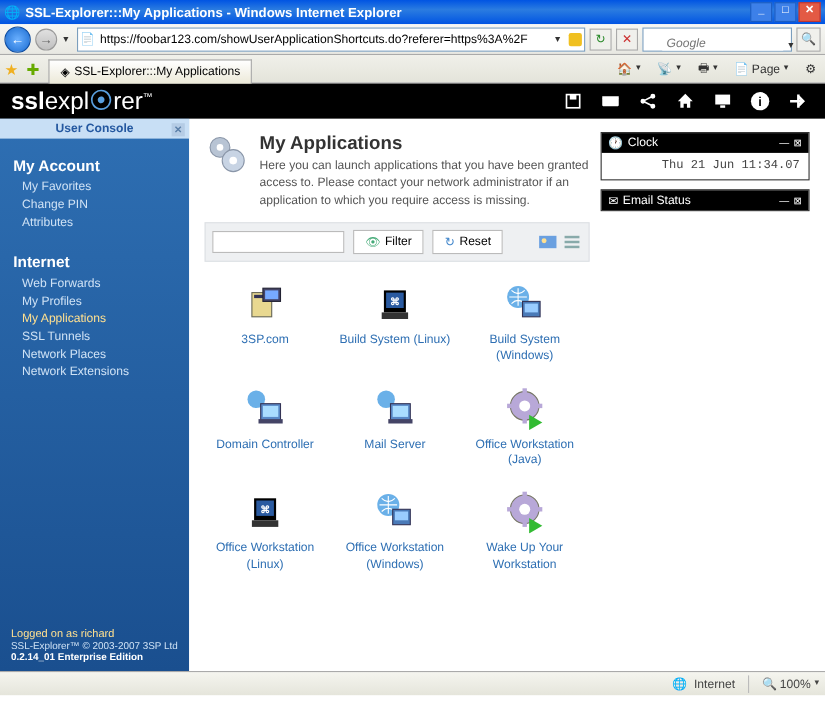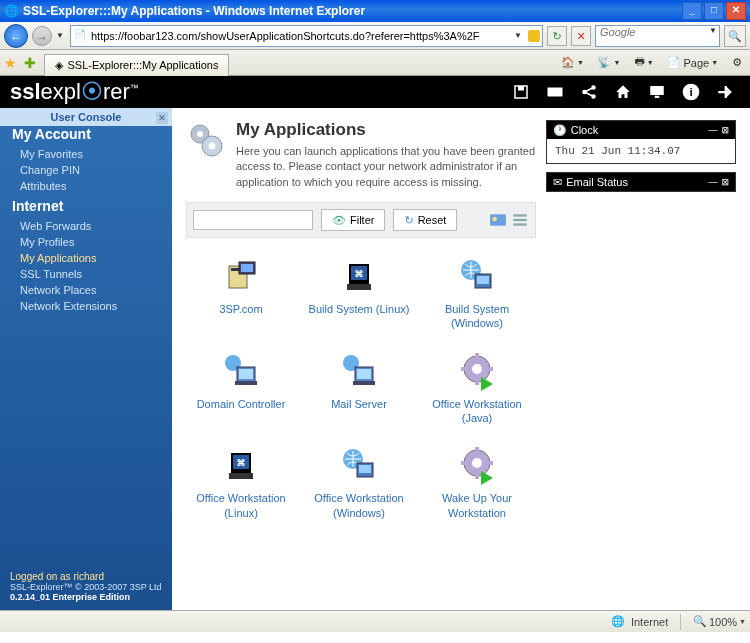--- a/index.html
+++ b/index.html
@@ -15,21 +15,21 @@
 
 .ie-toolbar { background:linear-gradient(#f7f7f3,#e8e8e2); border-bottom:1px solid #aaa; height:28px; display:flex; align-items:center; padding:2px 4px; gap:4px; }
 .nav-btn { width:24px; height:24px; border-radius:50%; background:radial-gradient(#6ab0ff,#1a6bd0); border:1px solid #0a4aa0; display:flex; align-items:center; justify-content:center; color:#fff; font-size:12px; cursor:pointer; }
 .nav-btn.fwd { background:linear-gradient(#e0e0e0,#c0c0c0); border-color:#999; color:#666; width:20px; height:20px; }
 .nav-dd { width:10px; font-size:8px; color:#333; }
 .url-bar { flex:1; height:22px; border:1px solid #7b9ebd; background:#fff; display:flex; align-items:center; padding:0 2px; gap:4px; }
 .url-bar input { flex:1; border:none; outline:none; font-size:11px; height:18px; }
 .ie-icon { width:14px; height:14px; display:inline-block; }
 .lock-ic { background:#f0c020; border-radius:2px; width:12px; height:12px; }
 .refresh-btn,.stop-btn { width:20px; height:20px; border:1px solid #aaa; background:#f0f0ec; text-align:center; line-height:18px; cursor:pointer; font-size:11px; }
-.search-box { width:125px; height:22px; border:1px solid #7b9ebd; background:#fff; display:flex; align-items:flex-start; }
+.search-box { width:136px; height:22px; border:1px solid #7b9ebd; background:#fff; display:flex; align-items:flex-end;padding-left:17px; }
 .search-box input { border:none; outline:none; width:110px; padding:0 4px; font-size:11px; font-style:italic; color:#999; }
 .search-go { width:22px; height:22px; border:1px solid #aaa; background:#f0f0ec; text-align:center; line-height:20px; color:#2060c0; cursor:pointer; }
 
 .ie-tabbar { background:linear-gradient(#f0f0ea,#e4e4da); height:26px; border-bottom:1px solid #999; display:flex; align-items:center; padding:0 4px; gap:4px; }
 .fav-star { width:16px; height:16px; color:#f0b020; font-size:14px; }
 .fav-add { width:16px; height:16px; color:#6a0; font-size:14px; }
 .ie-tab { height:22px; background:linear-gradient(#fff,#ece9d8); border:1px solid #aaa; border-bottom:none; padding:2px 10px; display:flex; align-items:center; gap:4px; font-size:11px; margin-top:4px; }
 .cmd-bar { margin-left:auto; display:flex; gap:6px; align-items:center; color:#333; }
 .cmd-item { display:flex; align-items:center; gap:2px; cursor:pointer; padding:2px 4px; }
 .cmd-item .dd { font-size:7px; }
@@ -40,21 +40,21 @@
 .logo b { font-weight:bold; }
 .logo .tm { font-size:9px; vertical-align:super; }
 .app-icons { margin-left:auto; display:flex; gap:4px; }
 .app-icon { width:30px; height:28px; background:#000; color:#fff; display:flex; align-items:center; justify-content:center; font-size:18px; cursor:pointer; border:1px solid transparent; }
 
 
 .app-body { display:flex; height:502px; }
 .sidebar { width:172px; background:linear-gradient(#2e6fb3,#1a4f8f); color:#fff; padding:0; display:flex; flex-direction:column; }
 .user-console { background:#c8dff5; color:#2458a0; text-align:center; padding:3px; font-size:11px; font-weight:bold; position:relative; }
 .uc-close { position:absolute; right:4px; top:4px; width:12px; height:12px; background:#b5cce5; color:#5a7fa8; font-size:9px; line-height:12px; text-align:center; cursor:pointer; }
-.side-section { padding:0 12px 4px; }
+.side-section { padding:16px 12px 4px; }
 .side-heading { font-size:14px; font-weight:bold; color:#fff; margin-bottom:4px; }
 .side-link { display:block; color:#cfe2f5; font-size:11px; padding:2px 0 2px 8px; cursor:pointer; text-decoration:none; }
 .side-link.active { color:#ffe090; }
 .side-footer { margin-top:auto; padding:8px 10px; font-size:10px; color:#ffe090; }
 .side-footer .copy { color:#cfe2f5; font-size:9px; }
 
 .main { flex:1; background:#fff; padding:12px 14px; display:flex; gap:10px; overflow:hidden; }
 .content { flex:1; }
 .page-head { display:flex; gap:10px; margin-bottom:12px; }
 .gear-big { width:40px; height:40px; flex-shrink:0; }
@@ -73,21 +73,21 @@
 .app-item { text-align:center; cursor:pointer; }
 .app-ico { width:40px; height:40px; margin:0 auto 6px; display:flex; align-items:center; justify-content:center; }
 .app-label { font-size:11px; color:#2e6fb3; line-height:1.3; }
 
 
 .right-col { width:190px; }
 .panel { border:1px solid #333; margin-bottom:8px; background:#fff; }
 .panel-hd { background:#000; color:#fff; height:18px; display:flex; align-items:center; padding:0 6px; font-size:11px; gap:4px; }
 .panel-hd .ph-icons { margin-left:auto; display:flex; gap:4px; font-size:9px; }
 .panel-hd .ph-ic { cursor:pointer; }
-.panel-body { padding:6px 8px; font-family:"Courier New",monospace; font-size:11px; color:#444; text-align:left; }
+.panel-body { padding:6px 8px; font-family:"Courier New",monospace; font-size:11px; color:#444; text-align:right; }
 .panel-body.email { font-family:Tahoma; text-align:left; display:flex; align-items:center; gap:6px; }
 .mail-ic { width:18px; height:14px; background:#d44; border-radius:2px 2px 0 0; position:relative; }
 
 
 .statusbar { height:22px; background:linear-gradient(#f5f5ef,#e5e5db); border-top:1px solid #aaa; display:flex; align-items:center; font-size:11px; padding:0 4px; color:#444; }
 .statusbar .sb-sep { border-left:1px solid #bbb; height:16px; margin:0 6px; }
 .statusbar .sb-right { margin-left:auto; display:flex; align-items:center; gap:6px; }
 .zoom { display:flex; align-items:center; gap:2px; }
 </style>
 </head>

